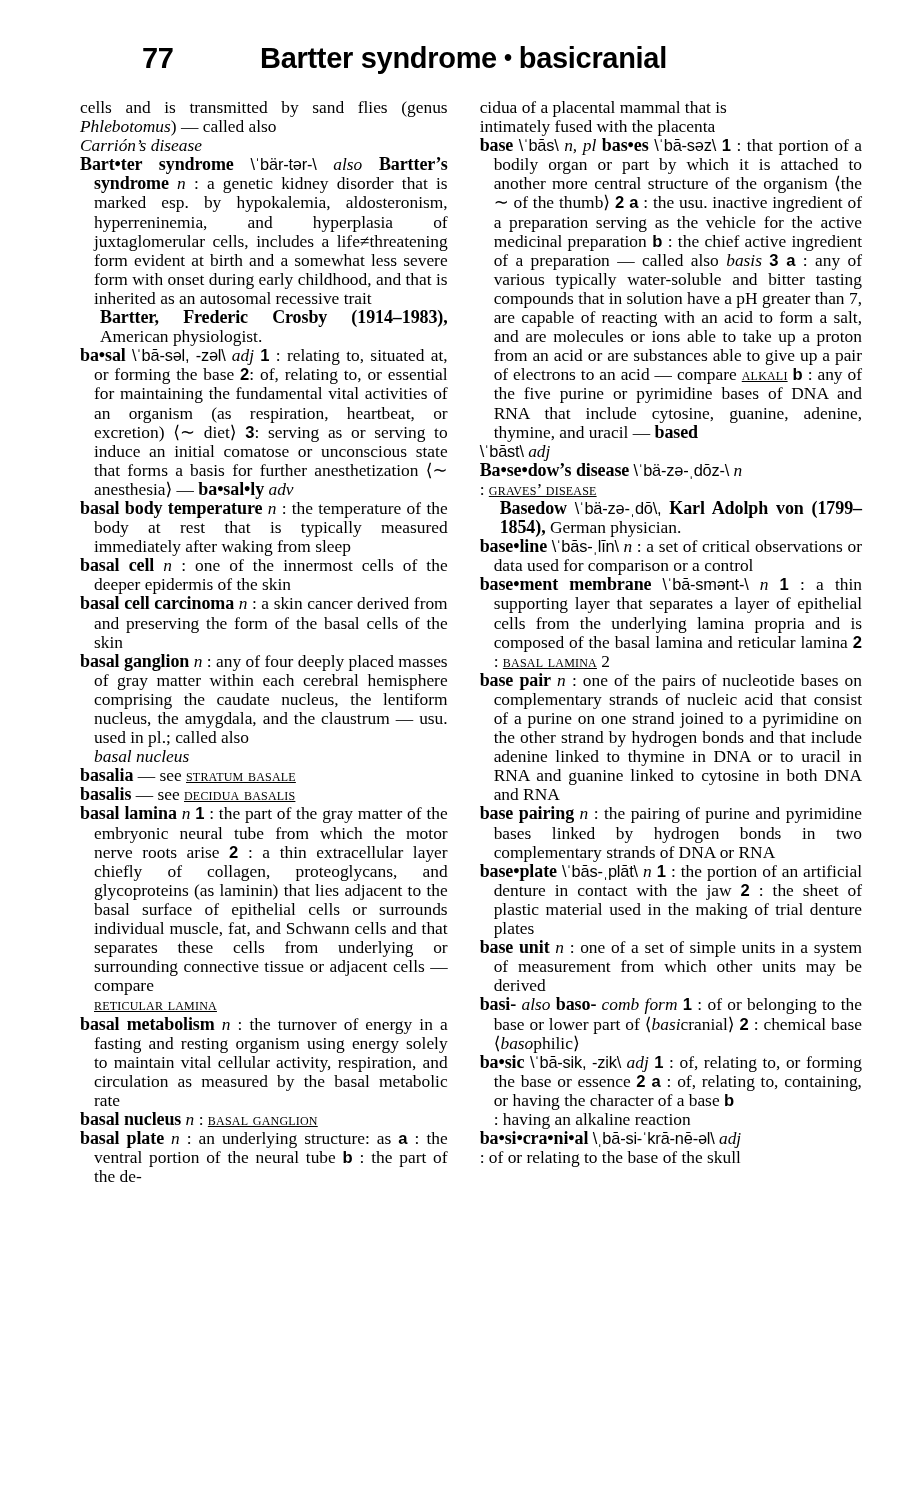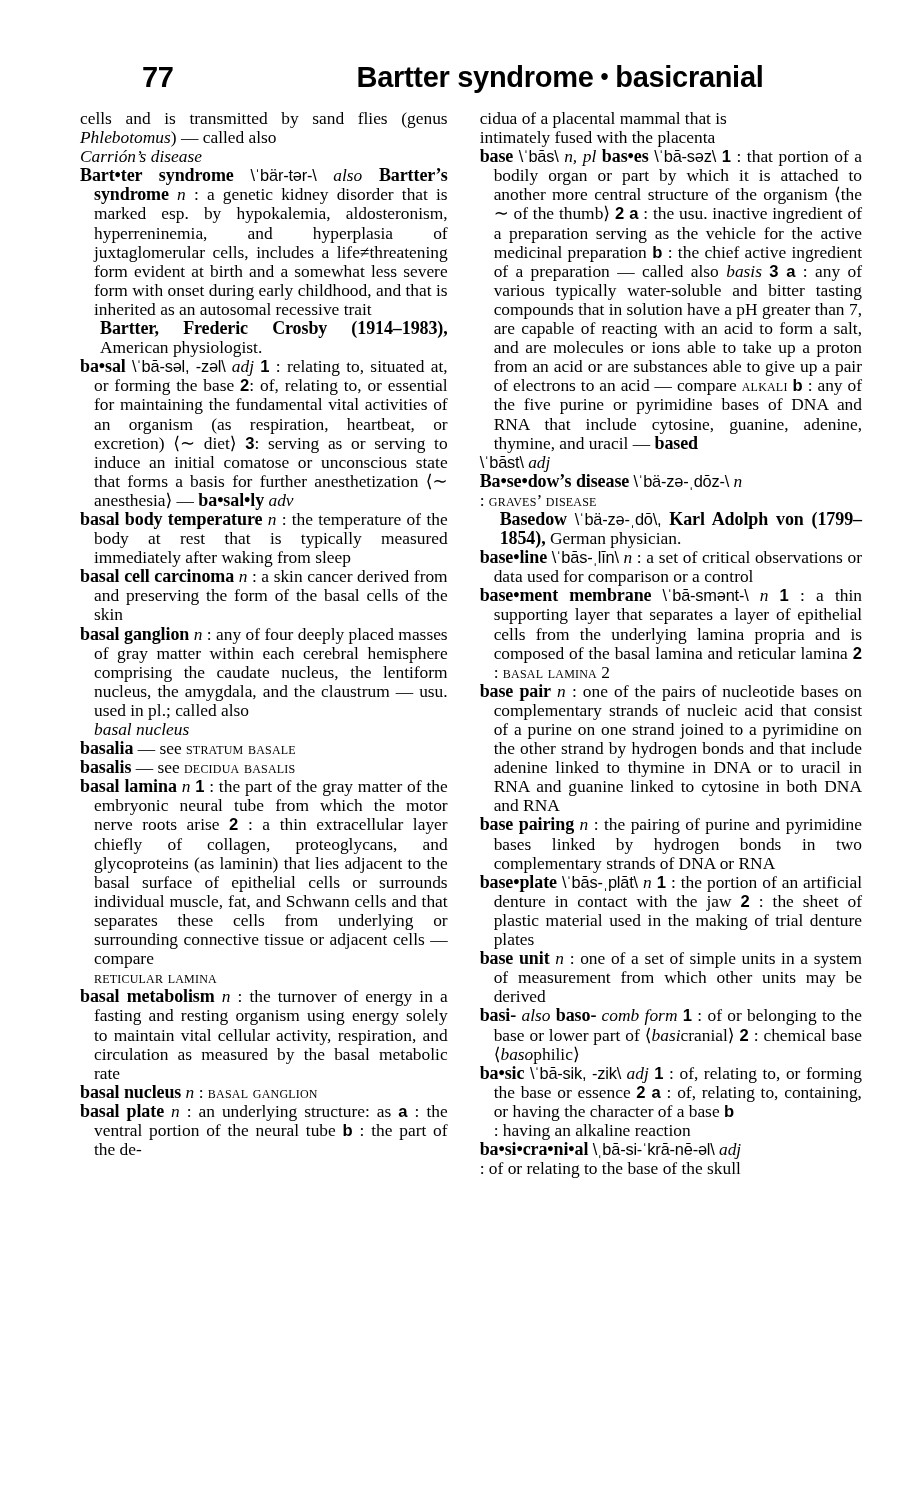--- a/index.html
+++ b/index.html
@@ -12,21 +12,20 @@
     height: 1500px;
     font-family: "Liberation Serif", serif;
     color: #000000;
     overflow: hidden;
   }
   .page {
     position: relative;
     width: 917px;
     height: 1136px;
     box-sizing: border-box;
-    margin-top: 19px;
   }
 
   
   .running-head {
     position: absolute;
     top: 42px;
     left: 80px;
     right: 57px;
     height: 40px;
     display: flex;
@@ -38,32 +37,32 @@
     font-size: 29px;
     line-height: 33px;
     letter-spacing: -0.5px;
     width: 180px;
     text-align: left;
     padding-left: 62px;
     box-sizing: border-box;
   }
   .head-title {
     flex: 1;
-    text-align: center;
+    text-align: left;
     font-size: 29px;
     line-height: 33px;
     letter-spacing: -0.3px;
     white-space: nowrap;
   }
   .head-bullet { padding: 0 7px; font-size: 23px; vertical-align: 2px; }
 
   
   .columns {
     position: absolute;
-    top: 90px;
+    top: 98px;
     left: 80px;
     width: 782px;
     display: flex;
     gap: 32px;
   }
   .col {
     width: 375px;
     font-size: 17.4px;
     line-height: 19.1px;
     text-align: justify;
@@ -104,20 +103,21 @@
   .fl { font-style: italic; }
   .sn {
     font-family: "Liberation Sans", sans-serif;
     font-weight: bold;
     font-size: 16.6px;
   }
   .sc {
     font-variant: small-caps;
     font-size: 17.6px;
     letter-spacing: 0.2px;
+    text-decoration: underline;
   }
   .tilde { font-size: 18px; }
   .lastline { text-align: left; }
 </style>
 </head>
 <body>
 
 <div class="page">
 
   <div class="running-head">
@@ -133,20 +133,21 @@
       <div class="entry lastline"><span class="it">Carrión’s disease</span></div>
 
       <div class="entry hang"><span class="hw">Bart•ter syndrome</span> <span class="pr">\ˈbär-tər-\</span> <span class="fl">also</span> <span class="hw">Bartter’s syndrome</span> <span class="it">n</span> <span>: a genetic kidney disorder that is marked esp. by hypokalemia, aldosteronism, hyperreninemia, and hyperplasia of juxtaglomerular cells, includes a life≠threatening form evident at birth and a somewhat less severe form with onset during early childhood, and that is inherited as an autosomal recessive trait</span></div>
 
       <div class="entry bio"><span class="hw">Bartter, Frederic Crosby (1914–1983),</span> <span>American physiologist.</span></div>
 
       <div class="entry hang"><span class="hw">ba•sal</span> <span class="pr">\ˈbā-səl, -zəl\</span> <span class="it">adj</span> <span class="sn">1</span> <span>: relating to, situated at, or forming the base</span> <span class="sn">2</span><span>: of, relating to, or essential for maintaining the fundamental vital activities of an organism (as respiration, heartbeat, or excretion) ⟨</span><span class="tilde">∼</span><span> diet⟩</span> <span class="sn">3</span><span>: serving as or serving to induce an initial comatose or unconscious state that forms a basis for further anesthetization ⟨</span><span class="tilde">∼</span><span> anesthesia⟩ — </span><span class="hw">ba•sal•ly</span> <span class="it">adv</span></div>
 
       <div class="entry hang"><span class="hw">basal body temperature</span> <span class="it">n</span> <span>: the temperature of the body at rest that is typically measured immediately after waking from sleep</span></div>
 
+      <div class="entry hang"><span class="hw">basal cell</span> <span class="it">n</span> <span>: one of the innermost cells of the deeper epidermis of the skin</span></div>
 
       <div class="entry hang"><span class="hw">basal cell carcinoma</span> <span class="it">n</span> <span>: a skin cancer derived from and preserving the form of the basal cells of the skin</span></div>
 
 
       <div class="entry hang"><span class="hw">basal ganglion</span> <span class="it">n</span> <span>: any of four deeply placed masses of gray matter within each cerebral hemisphere comprising the caudate nucleus, the lentiform nucleus, the amygdala, and the claustrum — usu. used in pl.; called also</span></div>
       <div class="entry lastline" style="padding-left:14px"><span class="it">basal nucleus</span></div>
 
       <div class="entry hang"><span class="hw">basalia</span> <span>— see </span><span class="sc">stratum basale</span></div>
 
       <div class="entry hang"><span class="hw">basalis</span> <span>— see </span><span class="sc">decidua basalis</span></div>

